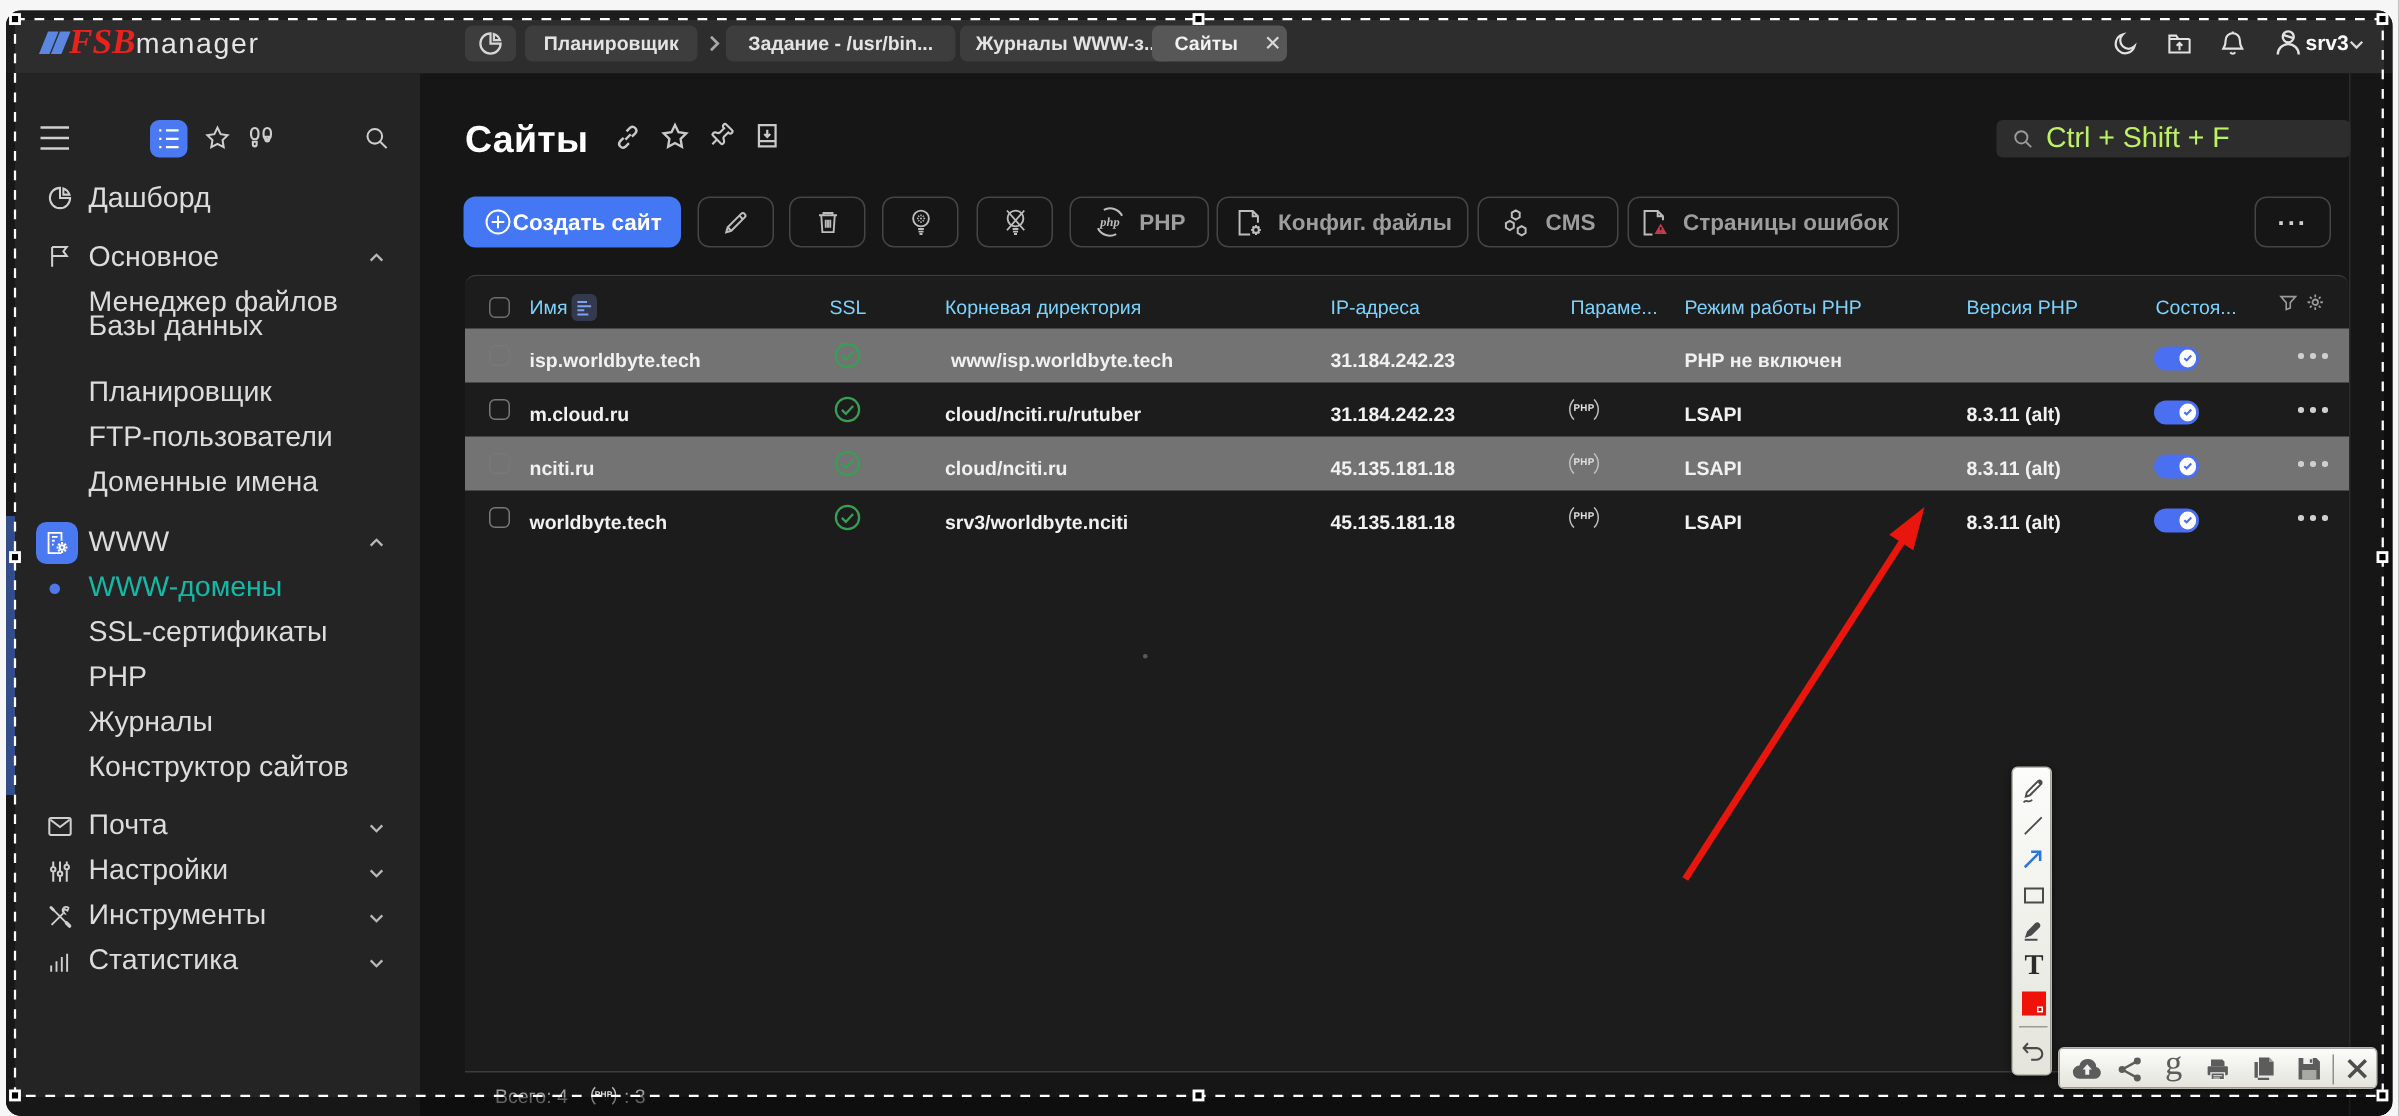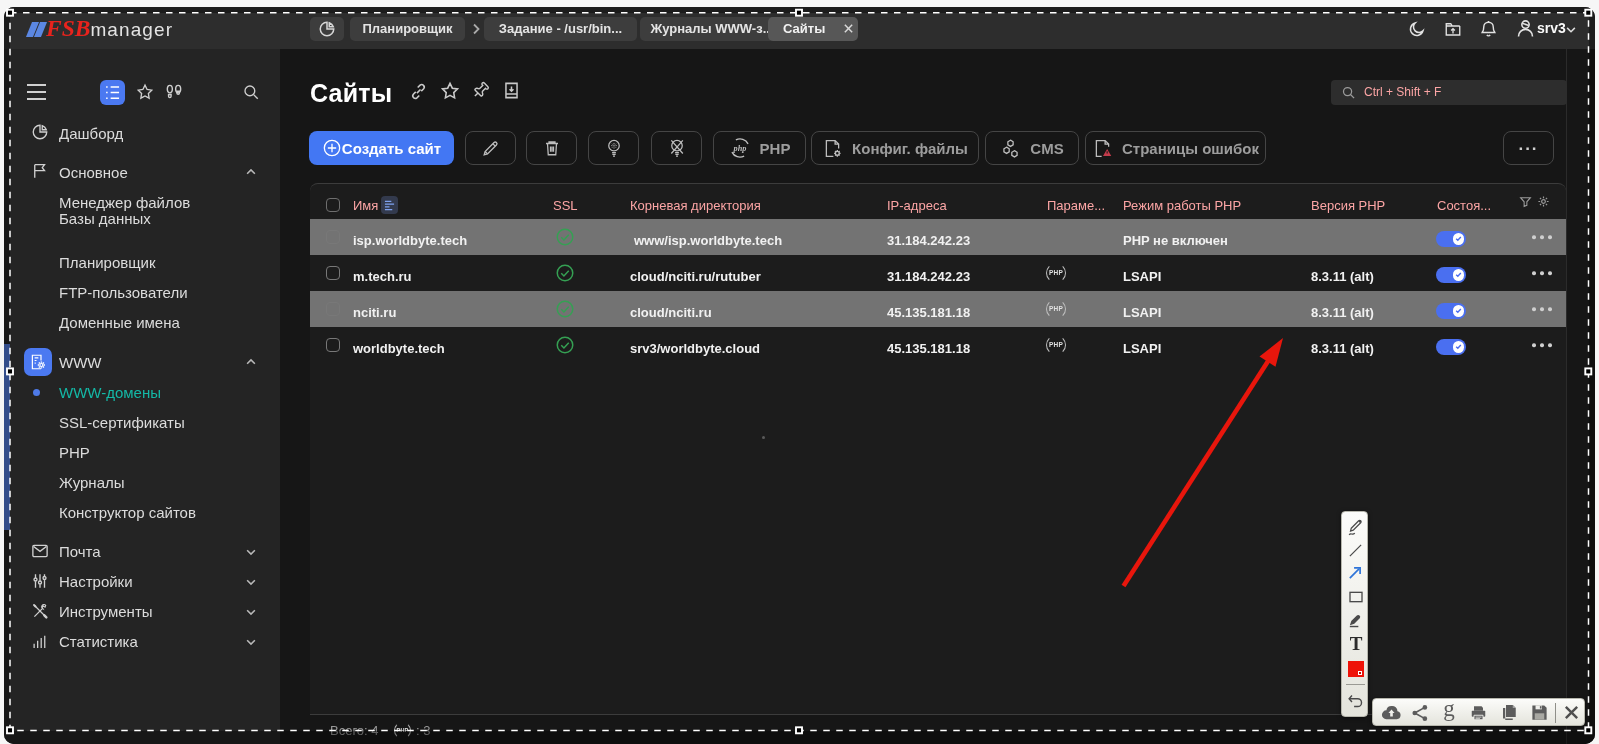--- a/index.html
+++ b/index.html
@@ -11,37 +11,37 @@
 #topbar{position:absolute;left:0;top:0;width:100%;height:42px;background:#2d2d2d;}
 #logo{position:absolute;left:25px;top:0;height:42px;line-height:42px;white-space:nowrap}
 .slash{display:inline-block;width:6.5px;height:15px;background:#5b87e2;transform:skewX(-22deg);margin-right:1.5px;vertical-align:-1px}
 #fsb{font-family:"Liberation Serif",serif;font-style:italic;font-weight:700;font-size:23.5px;color:#e8231d;letter-spacing:0px;margin-left:1px}
 #mgr{font-size:19px;font-weight:400;color:#e4e4e4;letter-spacing:1.1px}
 .tab{position:absolute;top:10px;height:24px;border-radius:5px;background:#3d3d3d;color:#e4e4e4;
 font-size:13px;font-weight:700;text-align:center;line-height:24px;white-space:nowrap}
 .tbicon{position:absolute;top:10px;height:24px;border-radius:5px;background:#3d3d3d}
 
 #sidebar{position:absolute;left:0;top:42px;width:276px;bottom:0;background:#242424;}
-.mi{position:absolute;left:55px;font-size:15px;color:#dcdcdc;white-space:nowrap;transform:translateY(-50%)}
+.mi{position:absolute;left:55px;font-size:19px;color:#dcdcdc;white-space:nowrap;transform:translateY(-50%)}
 .chev{position:absolute;left:241px;width:12px;height:12px}
 #bluestrip{position:absolute;left:0;top:337px;width:6px;height:186px;background:#5079d8}
 
 #content{position:absolute;left:276px;top:42px;right:0;bottom:0;background:#161616}
 #gutter{position:absolute;left:1562px;top:42px;width:1px;bottom:0;background:#2b2b2b}
 h1{position:absolute;left:306px;top:72px;font-size:25px;font-weight:700;color:#fff;letter-spacing:0.2px}
-#search{position:absolute;left:1327px;top:73px;width:236px;height:25px;background:#2d2d2d;border-radius:4px;color:#fca5a5;font-size:12px;line-height:25px}
+#search{position:absolute;left:1327px;top:73px;width:236px;height:25px;background:#2d2d2d;border-radius:4px;color:#bef264;font-size:19px;line-height:25px}
 
 .btn{position:absolute;top:124px;height:34px;border:1px solid #454545;border-radius:8px;background:transparent;
 color:#9d9d9d;font-size:15px;font-weight:700;display:flex;align-items:center;justify-content:center;gap:9px;white-space:nowrap}
 #bluebtn{position:absolute;left:305px;top:124px;width:145px;height:34px;background:#4377f3;border-radius:8px;
 color:#fff;font-size:15px;font-weight:700;display:flex;align-items:center;justify-content:center;}
 
 #panel{position:absolute;left:306px;top:176px;width:1256px;height:531px;background:#1c1c1c;
 border-top:1px solid #3c3c3c;border-radius:8px 8px 0 0}
-#thead{position:absolute;left:0;top:0;width:100%;height:35px;color:#fca5a5;font-size:13px;}
+#thead{position:absolute;left:0;top:0;width:100%;height:35px;color:#7dd3fc;font-size:13px;}
 .trow{position:absolute;left:0;width:100%;height:36px;color:#f1f1f1;font-size:13px;font-weight:700}
 #thead .cell,#thead .cb{top:60%}
 .trow .cell{top:calc(50% + 2.5px)}
 .odd{background:#737373}
 .cell{position:absolute;top:50%;transform:translateY(-50%);white-space:nowrap}
 .cb{position:absolute;left:16px;top:50%;transform:translateY(-50%);width:14px;height:14px;border:1.5px solid #787878;border-radius:4px}
 #tfoot{position:absolute;left:306px;top:707px;width:1256px;height:37px;border-top:1px solid #3c3c3c;
 color:#9a9a9a;font-size:13px}
 .toggle{position:absolute;left:1126px;top:12px;width:30px;height:16px;border-radius:8px;background:#4a6ff0}
 .knob{position:absolute;right:2px;top:2.2px;width:11.5px;height:11.5px;border-radius:50%;background:#fff;text-align:center;line-height:8px}
@@ -334,21 +334,21 @@
             </svg></div>
         </div>
       <div class="dots">
           <i></i>
           <i></i>
           <i></i>
         </div>
     </div>
     <div class="trow" style="top:71px">
       <div class="cb"></div>
-      <div class="cell" style="left:43px">m.tech.ru</div>
+      <div class="cell" style="left:43px">m.cloud.ru</div>
       <svg class="abs" style="left:245px;top:8px" width="20" height="20" viewBox="0 0 24 24" fill="none" stroke="#35a053" stroke-width="1.8">
           <circle cx="12" cy="12" r="9.3"></circle>
           <path d="M7.5 12.3 L10.7 15.5 L16.5 9.2"></path>
         </svg>
       <div class="cell" style="left:320px">cloud/nciti.ru/rutuber</div>
       <div class="cell" style="left:577px">31.184.242.23</div>
       <div class="phpb">PHP</div>
       <div class="cell" style="left:813px">LSAPI</div>
       <div class="cell" style="left:1001px">8.3.11 (alt)</div>
       <div class="toggle">
@@ -385,21 +385,21 @@
           <i></i>
         </div>
     </div>
     <div class="trow" style="top:143px">
       <div class="cb"></div>
       <div class="cell" style="left:43px">worldbyte.tech</div>
       <svg class="abs" style="left:245px;top:8px" width="20" height="20" viewBox="0 0 24 24" fill="none" stroke="#35a053" stroke-width="1.8">
           <circle cx="12" cy="12" r="9.3"></circle>
           <path d="M7.5 12.3 L10.7 15.5 L16.5 9.2"></path>
         </svg>
-      <div class="cell" style="left:320px">srv3/worldbyte.cloud</div>
+      <div class="cell" style="left:320px">srv3/worldbyte.nciti</div>
       <div class="cell" style="left:577px">45.135.181.18</div>
       <div class="phpb">PHP</div>
       <div class="cell" style="left:813px">LSAPI</div>
       <div class="cell" style="left:1001px">8.3.11 (alt)</div>
       <div class="toggle">
           <div class="knob"><svg width="7" height="7" viewBox="0 0 12 12" fill="none" stroke="#4a6cf0" stroke-width="2.4">
               <path d="M2 6.5 L4.8 9 L10 3.5"></path>
             </svg></div>
         </div>
       <div class="dots">

